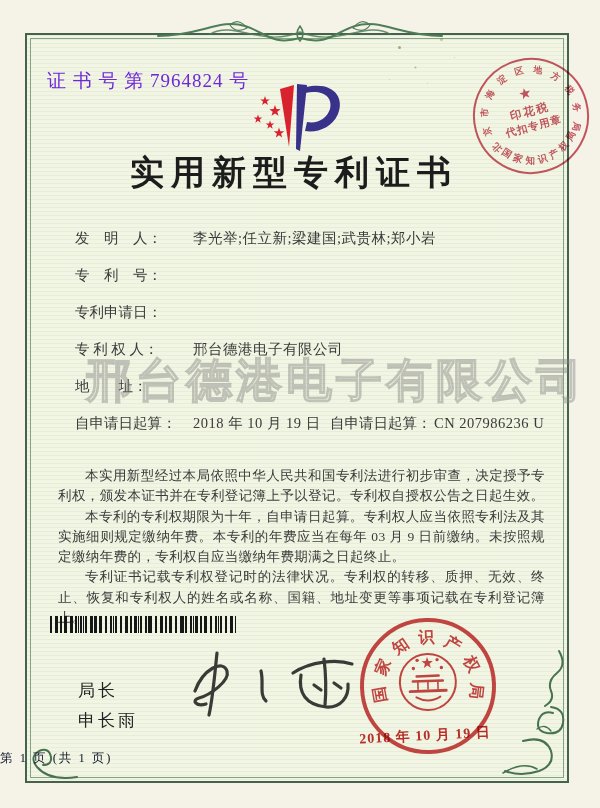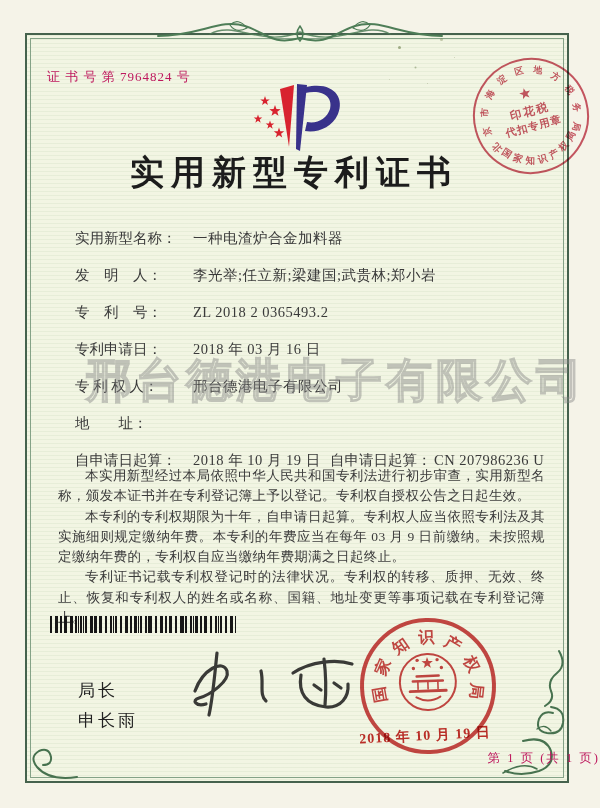--- a/index.html
+++ b/index.html
@@ -11,21 +11,21 @@
          background:
            repeating-linear-gradient(180deg, rgba(130,170,120,0.10) 0 1px, rgba(0,0,0,0) 1px 4px),
            #f2f5e3;}
   .frame-inner{position:absolute;inset:3px;border:1px solid #84a287;}
   svg.deco{position:absolute;}
   .specks{position:absolute;left:398px;top:46px;width:3px;height:3px;border-radius:50%;
           background:rgba(95,115,60,.55);
           box-shadow:16px 20px 0 -.5px rgba(100,120,70,.45),42px -8px 0 0 rgba(120,130,80,.4),
                      28px 36px 0 -1px rgba(110,120,75,.35),-10px 32px 0 -1px rgba(130,140,90,.3),
                      55px 10px 0 -1px rgba(115,125,80,.35);}
-  .cert-no{position:absolute;left:47px;top:68px;font-size:13px;letter-spacing:1px;color:#be185d;}
+  .cert-no{position:absolute;left:47px;top:68px;font-size:19px;letter-spacing:1px;color:#6d28d9;}
   .logo{position:absolute;left:253px;top:80px;width:96px;height:78px;}
   .title{position:absolute;left:0;right:12px;top:150px;text-align:center;
          font-size:34px;font-weight:600;letter-spacing:7px;color:#1c1c1c;}
   
   .fields{position:absolute;left:75px;top:230px;width:476px;font-size:14.5px;color:#3a3a3a;}
   .frow{display:flex;margin-bottom:21px;line-height:16px;}
   .flabel{flex:0 0 118px;}
   .fval{letter-spacing:.5px;}
   .fval-fixed{flex:0 0 137px;letter-spacing:.5px;}
   .watermark{position:absolute;left:86px;top:350px;white-space:nowrap;
@@ -50,22 +50,22 @@
   .emblem{position:absolute;left:32px;top:28px;width:64px;height:64px;}
   .seal-date{position:absolute;left:356px;top:727px;width:138px;text-align:center;
              color:#c5302c;font-size:14px;font-weight:700;letter-spacing:1px;
              transform:rotate(-3deg);mix-blend-mode:multiply;}
   .stamp-seal{left:473px;top:58px;width:112px;height:112px;border:2.5px solid #c03346;
               color:#c03346;opacity:.82;transform:rotate(-15deg);}
   .stamp-center{position:absolute;left:0;right:0;text-align:center;font-weight:700;}
   .sc-flower{top:26px;}
   .sc-l1{top:44px;font-size:11.5px;letter-spacing:2px;}
   .sc-l2{top:60px;font-size:10.5px;letter-spacing:1px;}
-  .footer{position:absolute;left:0;right:0;top:750px;text-align:right;
-          font-size:12.5px;letter-spacing:2px;color:#be185d;}
+  .footer{position:absolute;left:0;right:0;top:750px;text-align:left;
+          font-size:12.5px;letter-spacing:2px;color:#0f172a;}
 </style>
 </head>
 <body>
 
 <div class="paper">
 
   <div class="frame">
     <div class="frame-inner"></div>
   </div>
 
@@ -141,54 +141,48 @@
       <svg width="14" height="14" viewBox="-1.2 -1.2 2.4 2.4">
           <use href="#star" fill="#c03346"></use>
         </svg>
     </div>
     <div class="stamp-center sc-l1">印花税</div>
     <div class="stamp-center sc-l2">代扣专用章</div>
   </div>
 
   <div class="fields">
     <div class="frow">
-      <span class="flabel">实用新型名称：</span>
-      <span class="fval">一种电渣炉合金加料器</span>
-    </div>
-    <div class="frow">
       <span class="flabel">发　明　人：</span>
       <span class="fval">李光举;任立新;梁建国;武贵林;郑小岩</span>
     </div>
     <div class="frow">
       <span class="flabel">专　利　号：</span>
-      <span class="fval">ZL 2018 2 0365493.2</span>
     </div>
     <div class="frow">
       <span class="flabel">专利申请日：</span>
-      <span class="fval">2018 年 03 月 16 日</span>
     </div>
     <div class="frow">
       <span class="flabel">专 利 权 人：</span>
       <span class="fval">邢台德港电子有限公司</span>
     </div>
     <div class="frow">
       <span class="flabel">地　　址：</span>
     </div>
     <div class="frow">
       <span class="flabel">自申请日起算：</span>
       <span class="fval-fixed">2018 年 10 月 19 日</span>
       <span class="flabel" style="flex-basis:104px">自申请日起算：</span>
       <span class="fval">CN 207986236 U</span>
     </div>
   </div>
 
   <div class="watermark">邢台德港电子有限公司</div>
 
   <div class="paras">
-    <p>本实用新型经过本局依照中华人民共和国专利法进行初步审查，实用新型名称，颁发本证书并在专利登记簿上予以登记。专利权自授权公告之日起生效。</p>
+    <p>本实用新型经过本局依照中华人民共和国专利法进行初步审查，决定授予专利权，颁发本证书并在专利登记簿上予以登记。专利权自授权公告之日起生效。</p>
     <p>本专利的专利权期限为十年，自申请日起算。专利权人应当依照专利法及其实施细则规定缴纳年费。本专利的年费应当在每年 03 月 9 日前缴纳。未按照规定缴纳年费的，专利权自应当缴纳年费期满之日起终止。</p>
     <p>专利证书记载专利权登记时的法律状况。专利权的转移、质押、无效、终止、恢复和专利权人的姓名或名称、国籍、地址变更等事项记载在专利登记簿上。</p>
   </div>
 
   <div class="barcode"></div>
 
   <div class="officer">
     <div>局长</div>
     <div>申长雨</div>
   </div>

